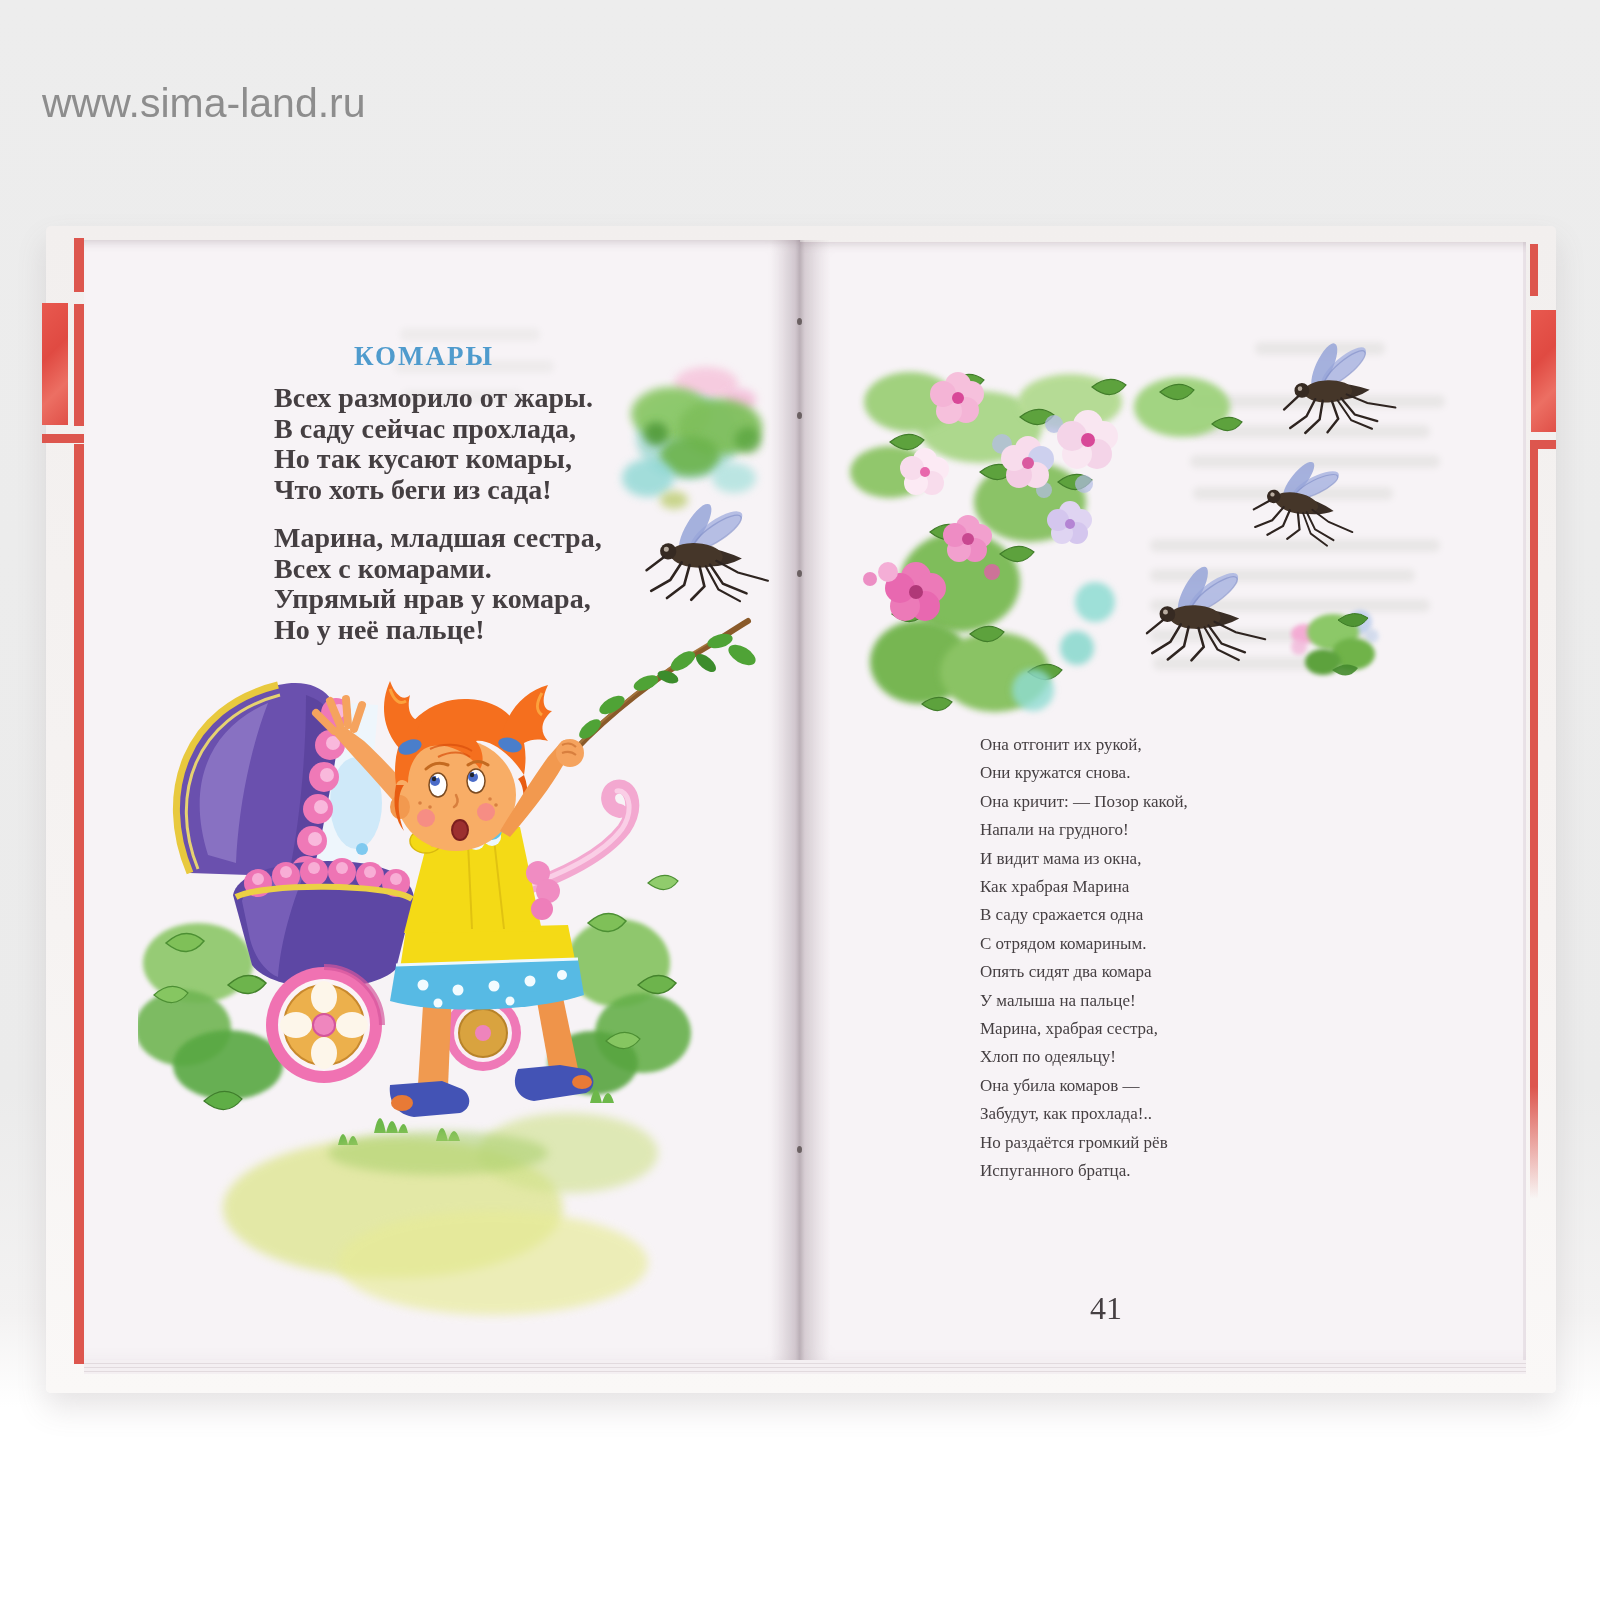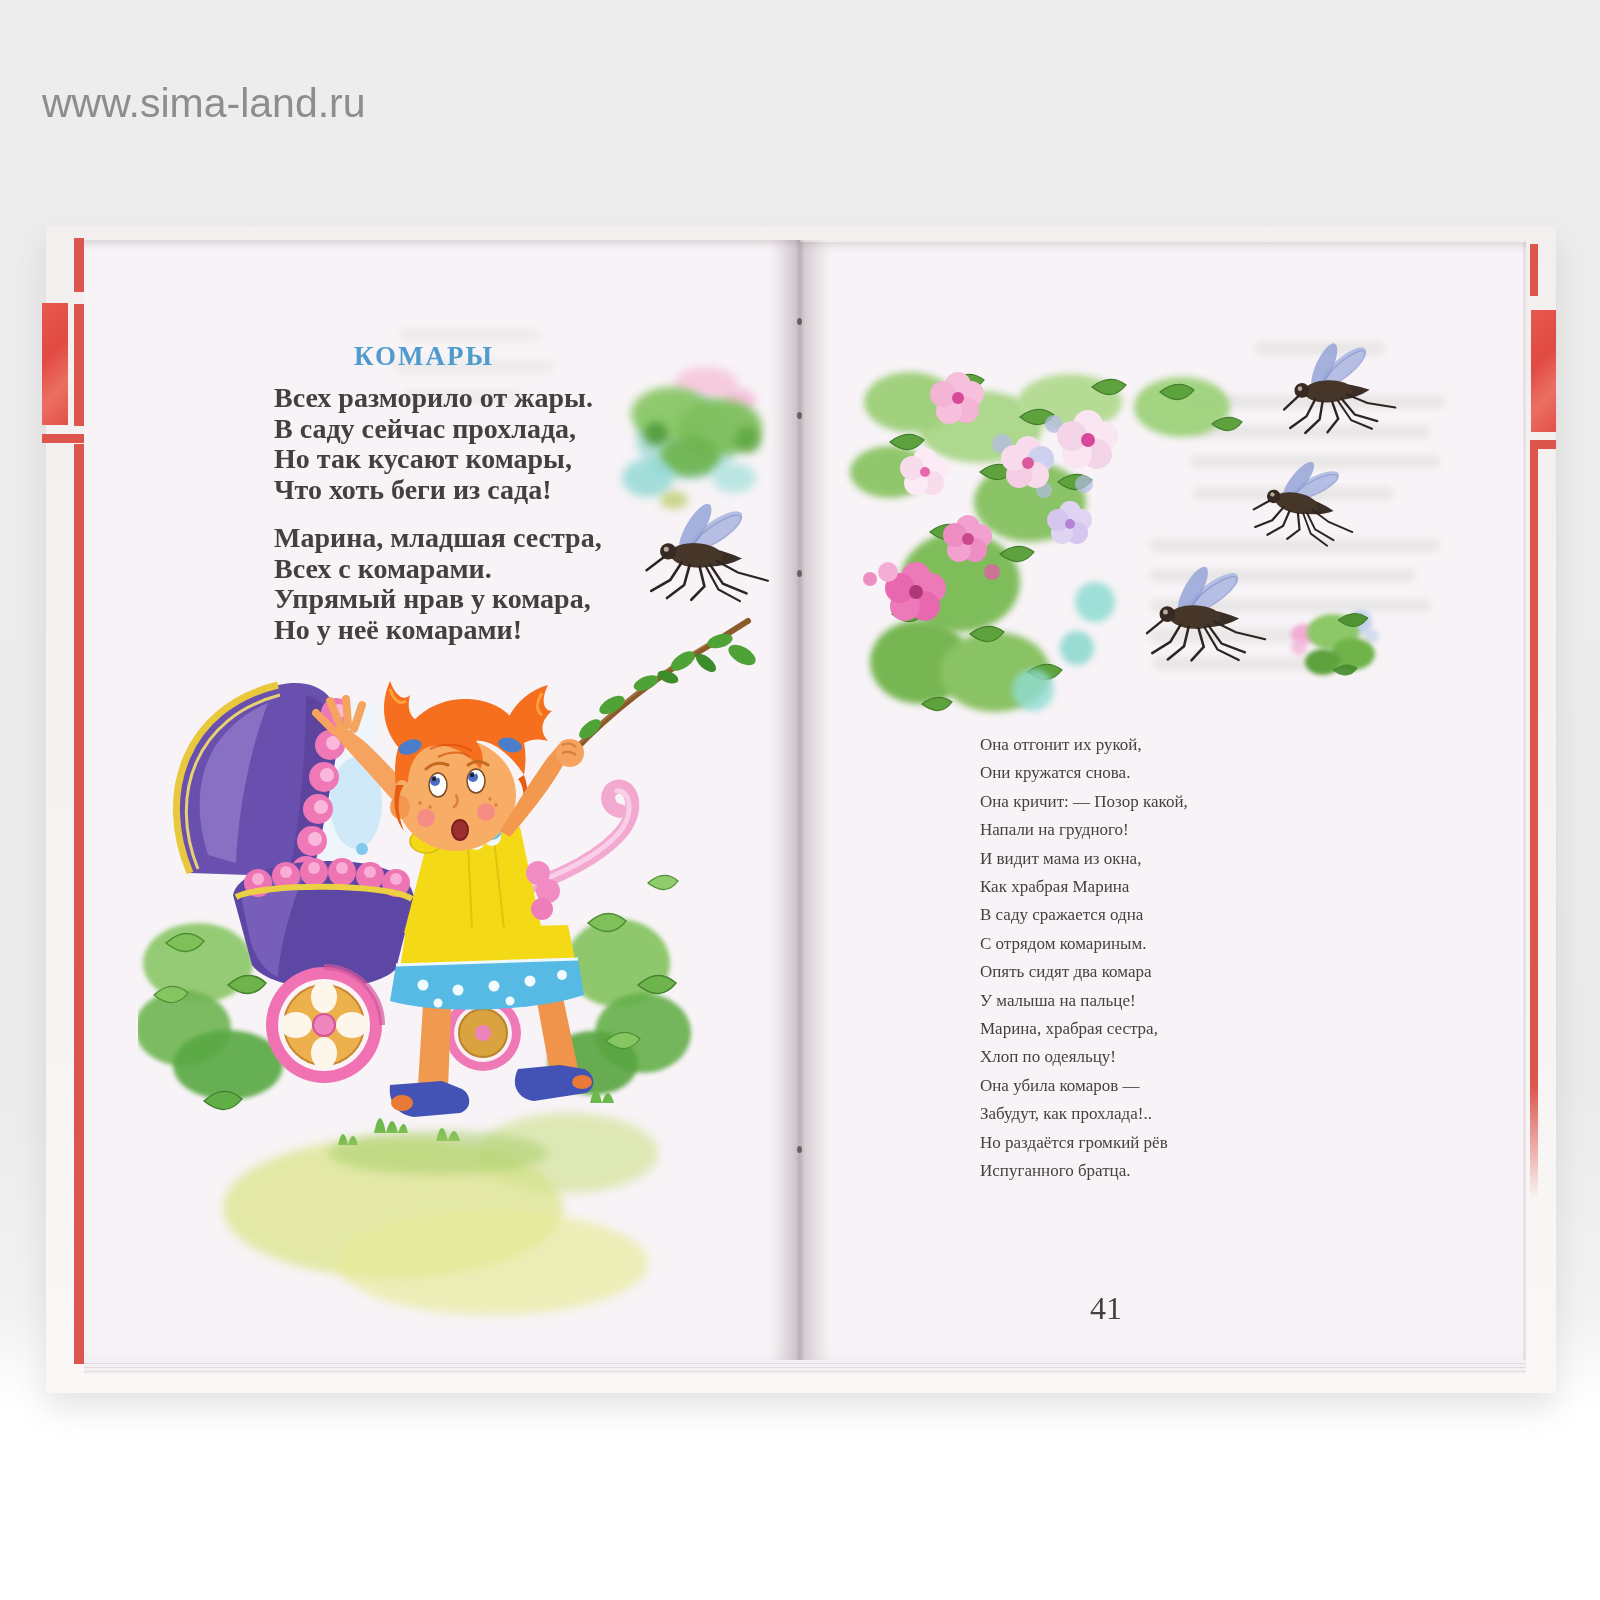--- a/index.html
+++ b/index.html
@@ -135,21 +135,21 @@
     <div class="stanza">
       <div class="line">Всех разморило от жары.</div>
       <div class="line">В саду сейчас прохлада,</div>
       <div class="line">Но так кусают комары,</div>
       <div class="line">Что хоть беги из сада!</div>
     </div>
     <div class="stanza">
       <div class="line">Марина, младшая сестра,</div>
       <div class="line">Всех с комарами.</div>
       <div class="line">Упрямый нрав у комара,</div>
-      <div class="line">Но у неё комарами!</div>
+      <div class="line">Но у неё пальце!</div>
     </div>
   </div>
 
   <div class="poem poem-right" style="left:980px; top:731px;">
     <div class="stanza">
       <div class="line">Она отгонит их рукой,</div>
       <div class="line">Они кружатся снова.</div>
       <div class="line">Она кричит: — Позор какой,</div>
       <div class="line">Напали на грудного!</div>
     </div>

